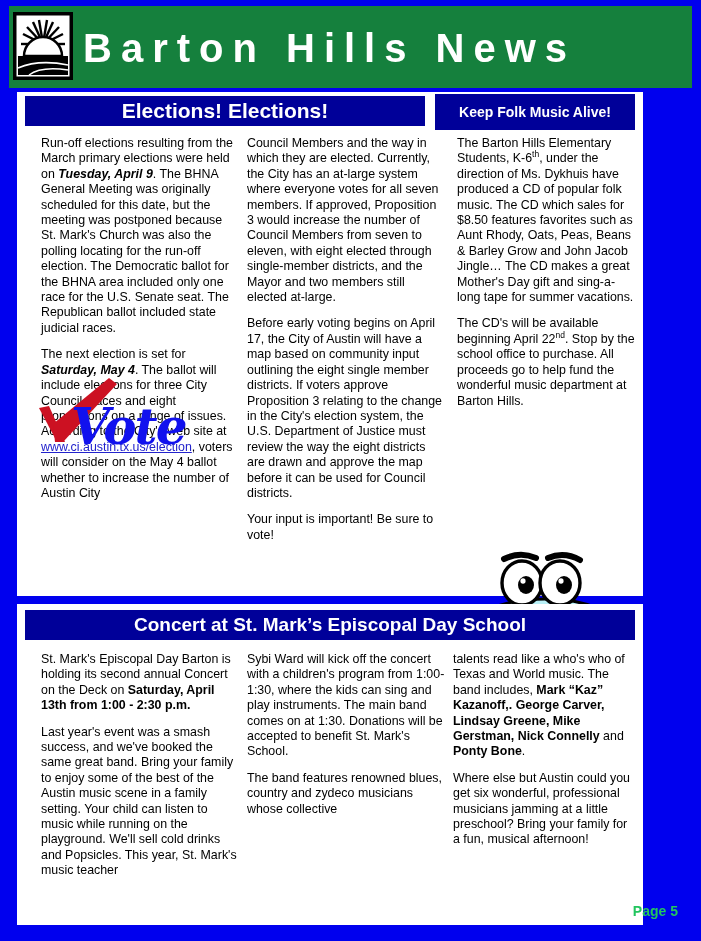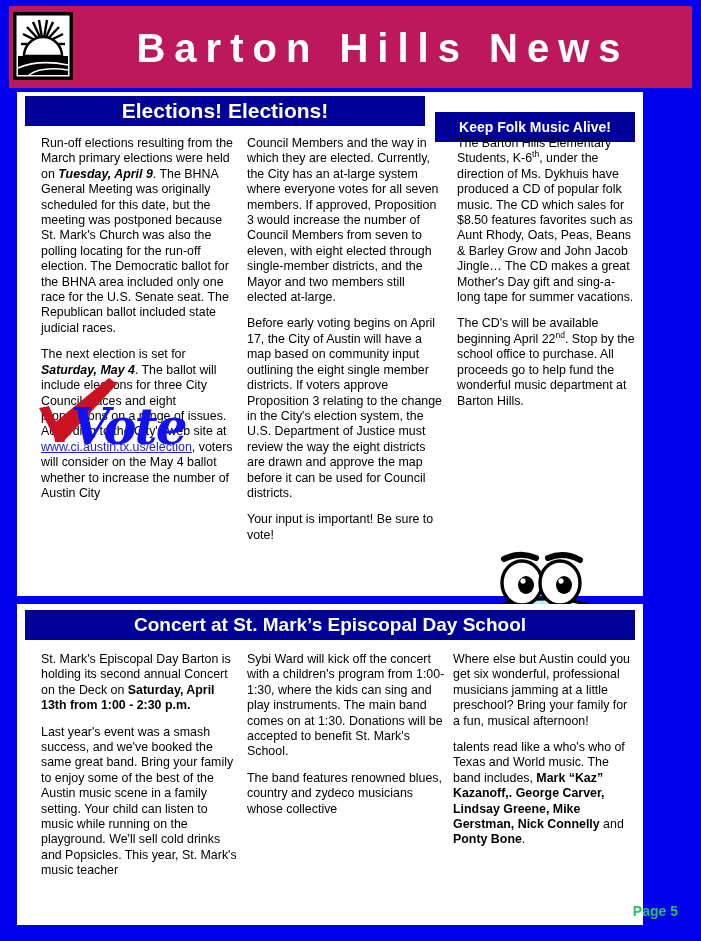--- a/index.html
+++ b/index.html
@@ -11,22 +11,21 @@
   
   #page{position:relative;width:701px;height:941px;background:#0000ee;}
   #inner{
     position:absolute;left:9px;top:6px;width:683px;height:925px;
     background:#0000ee;
   }
 
   
   #masthead{
     position:absolute;left:0px;top:0px;width:683px;height:82px;
-    background:#be185d;
-    text-align:center;
+    background:#15803d;
   }
   #logo-box{
     position:absolute;left:4px;top:6px;width:60px;height:68px;
     background:#ffffff;border:2px solid #000000;box-sizing:border-box;
     overflow:hidden;
   }
   #masthead-title{
     position:absolute;left:74px;top:14px;width:600px;height:56px;
     color:#ffffff;font-weight:bold;font-size:40px;line-height:56px;
     letter-spacing:9px;white-space:nowrap;
@@ -39,21 +38,21 @@
   #sheet-top{left:8px;top:86px;width:626px;height:504px;}
   #sheet-bottom{left:8px;top:598px;width:626px;height:321px;}
 
   
   .banner{
     position:absolute;background:#000099;color:#ffffff;
     font-weight:bold;text-align:center;
     display:flex;align-items:center;justify-content:center;
   }
   #banner-elections{left:8px;top:4px;width:400px;height:30px;font-size:21px;}
-  #banner-folk{left:418px;top:20px;width:200px;height:30px;font-size:14px;}
+  #banner-folk{left:418px;top:2px;width:200px;height:36px;font-size:14px;}
   #banner-concert{left:8px;top:6px;width:610px;height:30px;font-size:19px;}
 
   
   .col{
     position:absolute;color:#000000;font-size:12.4px;line-height:15.4px;
     text-align:left;
   }
   .col p{margin:0 0 11px 0;}
   .col p:last-child{margin-bottom:0;}
   b,strong{font-weight:bold;}
@@ -197,21 +196,21 @@
         <p><span>St. Mark's Episcopal Day Barton is holding its second annual Concert on the Deck on </span><b>Saturday, April 13th from 1:00 - 2:30 p.m.</b></p>
         <p>Last year's event was a smash success, and we've booked the same great band. Bring your family to enjoy some of the best of the Austin music scene in a family setting.  Your child can listen to music while running on the playground.  We'll sell cold drinks and Popsicles.  This year, St. Mark's music teacher</p>
       </div>
 
       <div id="ccol2" class="col">
         <p>Sybi Ward will kick off the concert with a children's program from 1:00-1:30, where the kids can sing and play instruments.  The main band comes on at 1:30. Donations will be accepted to benefit St. Mark's School.</p>
         <p>The band features renowned blues, country and zydeco musicians whose collective</p>
       </div>
 
       <div id="ccol3" class="col">
+        <p><span>talents read like a who's who of Texas and World music. The band includes, </span><b>Mark “Kaz” Kazanoff,. George Carver, Lindsay Greene, Mike Gerstman, Nick Connelly</b><span> and </span><b>Ponty Bone</b><span>.</span></p>
         <p>Where else but Austin could you get six wonderful, professional musicians jamming at a little preschool? Bring your family for a fun, musical afternoon!</p>
-        <p><span>talents read like a who's who of Texas and World music. The band includes, </span><b>Mark “Kaz” Kazanoff,. George Carver, Lindsay Greene, Mike Gerstman, Nick Connelly</b><span> and </span><b>Ponty Bone</b><span>.</span></p>
       </div>
 
     </div>
 
     <div id="pagenum">Page 5</div>
   </div>
 </div>
 
 </body></html>

